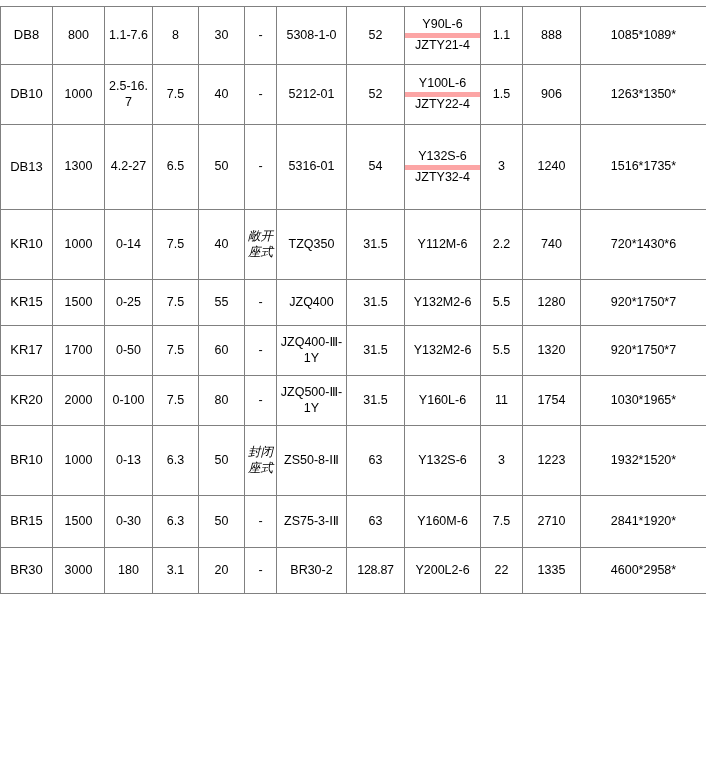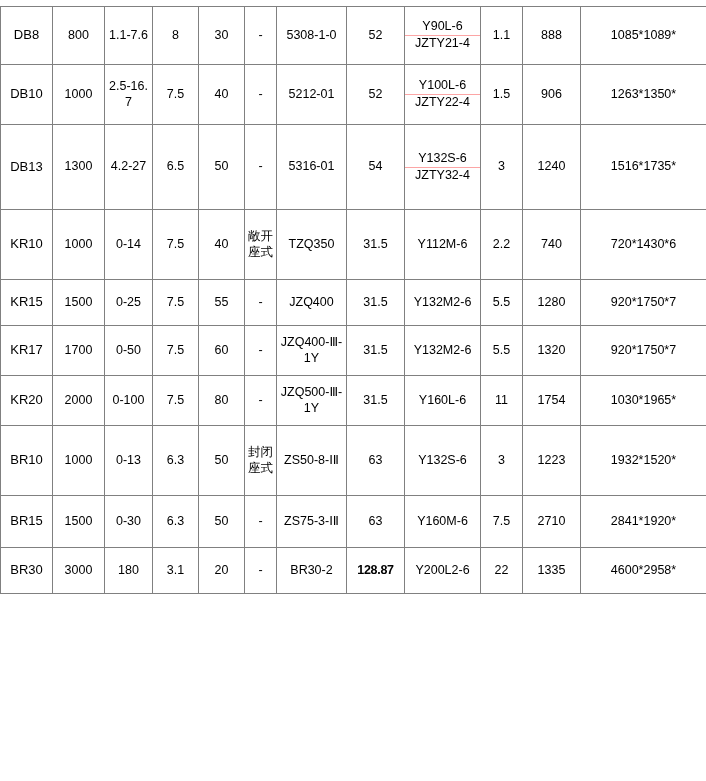--- a/index.html
+++ b/index.html
@@ -29,38 +29,39 @@
   table.spec td {
     border: 1px solid #808080;
     text-align: center;
     vertical-align: middle;
     padding: 2px 1px;
     line-height: 1.25;
     word-break: break-all;
     overflow: hidden;
   }
   td.model { font-size: 13px; }
-  td.tight { letter-spacing: -0.3px; font-weight: bold; }
+  td.tight { letter-spacing: -0.3px; }
   .vert {
     font-size: 12.5px;
     line-height: 1.2;
     letter-spacing: 0px;
+    font-style: italic;
   }
   .stack-cell {
     padding: 0 !important;
   }
   .stack-cell .half {
     height: 50%;
     box-sizing: border-box;
     display: flex;
     align-items: center;
     justify-content: center;
   }
   .stack-cell .half.top {
-    border-bottom: 1px solid #fca5a5;
+    border-bottom: 5px solid #fca5a5;
   }
   
   col.c0 { width: 52px; }
   col.c1 { width: 52px; }
   col.c2 { width: 48px; }
   col.c3 { width: 46px; }
   col.c4 { width: 46px; }
   col.c5 { width: 32px; }
   col.c6 { width: 70px; }
   col.c7 { width: 58px; }

